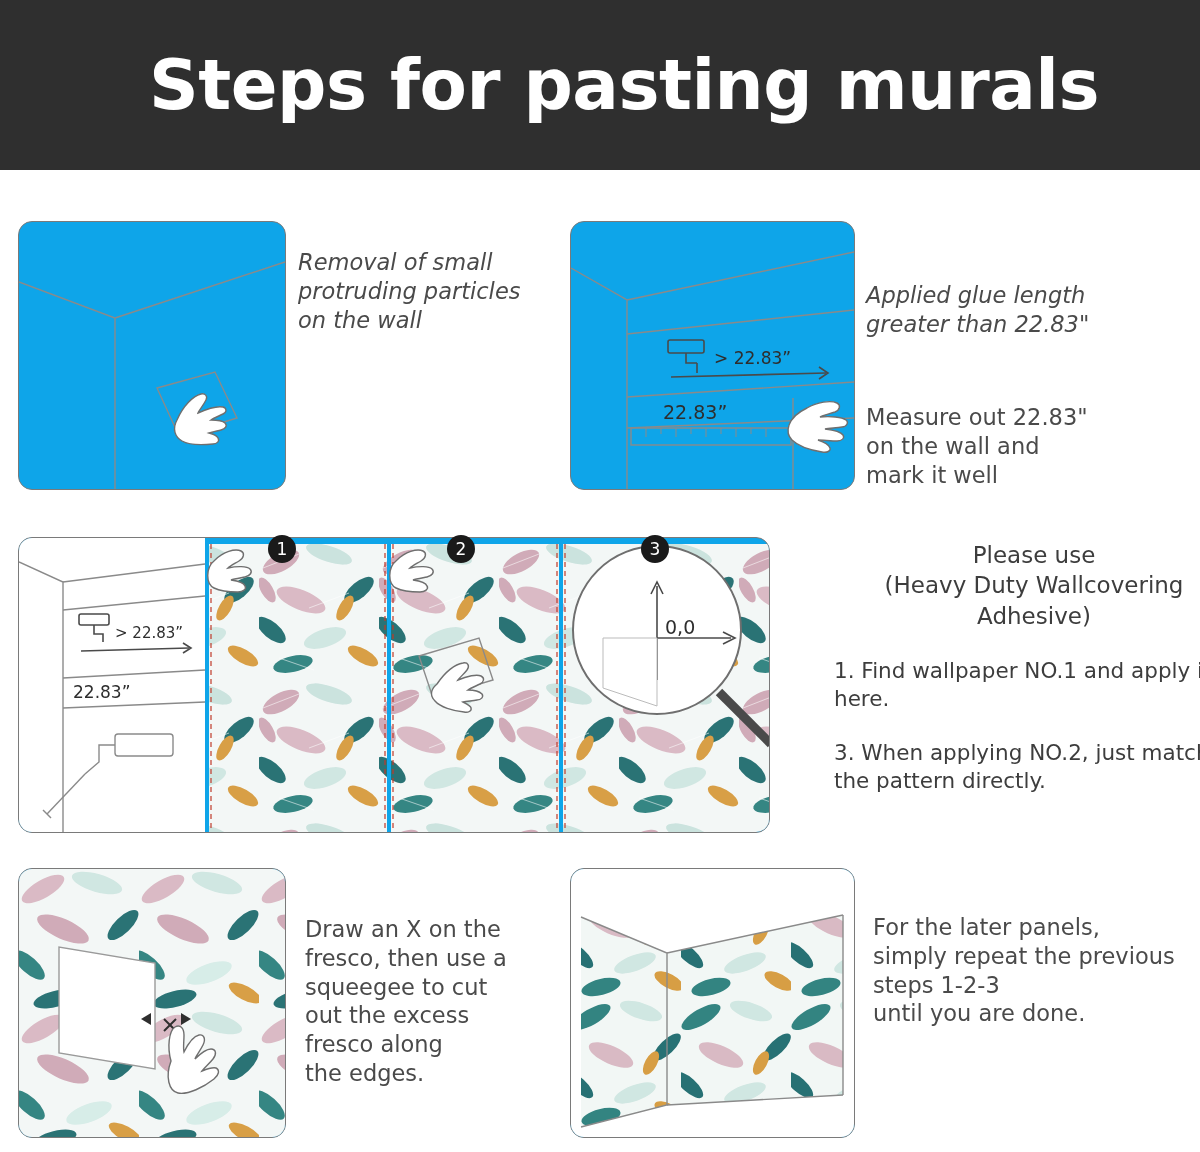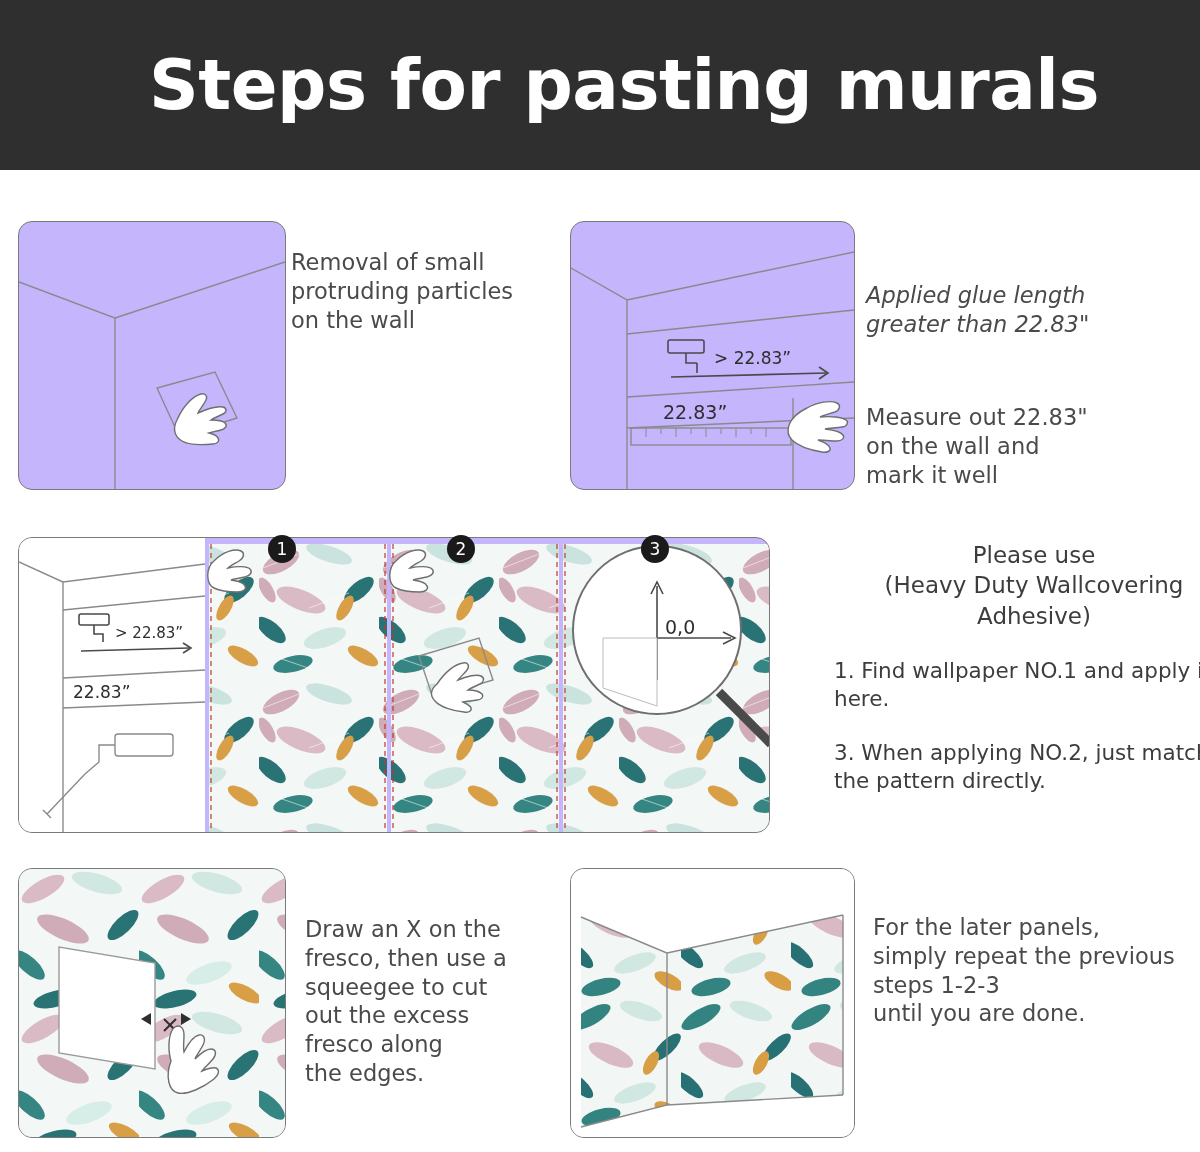--- a/index.html
+++ b/index.html
@@ -35,35 +35,35 @@
     letter-spacing: -0.5px;
     line-height: 1;
     font-family: "DejaVu Sans", "Liberation Sans", sans-serif;
   }
 
   
   .panel {
     position: absolute;
     border: 1.5px solid #7a7a7a;
     border-radius: 14px;
-    background: #c4b5fd;
+    background: #0ea5e9;
     overflow: hidden;
     box-sizing: border-box;
   }
   .caption {
     position: absolute;
     font-size: 22.5px;
     line-height: 1.28;
     color: #4a4a4a;
     white-space: pre-line;
   }
 
   
   #panel-wall-clean { left: 18px;  top: 221px; width: 268px; height: 269px; }
-  #cap-wall-clean   { left: 291px; top: 248px; width: 250px; }
+  #cap-wall-clean   { left: 298px; top: 248px; width: 250px; font-style: italic; }
 
   #panel-glue       { left: 570px; top: 221px; width: 285px; height: 269px; }
   #cap-glue         { left: 866px; top: 281px; width: 280px; font-style: italic; }
   #cap-measure      { left: 866px; top: 403px; width: 300px; }
 
   
   #panel-strip { left: 18px; top: 537px; width: 752px; height: 296px; }
 
   .circle-num {
     position: absolute;

